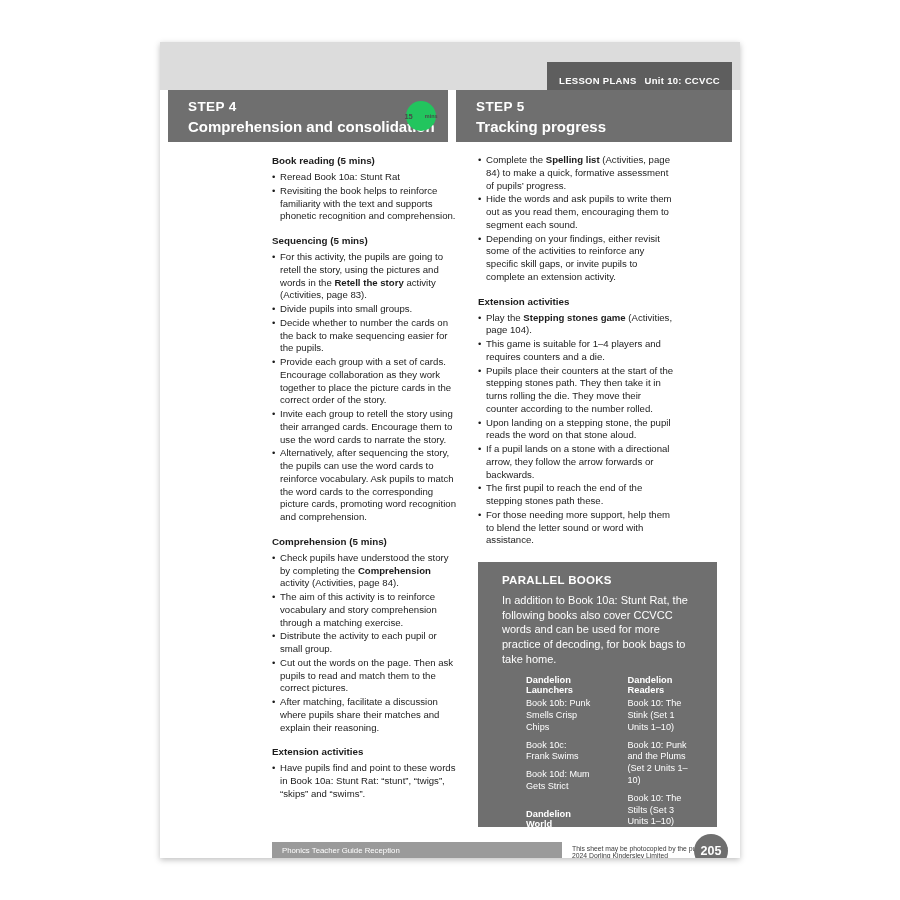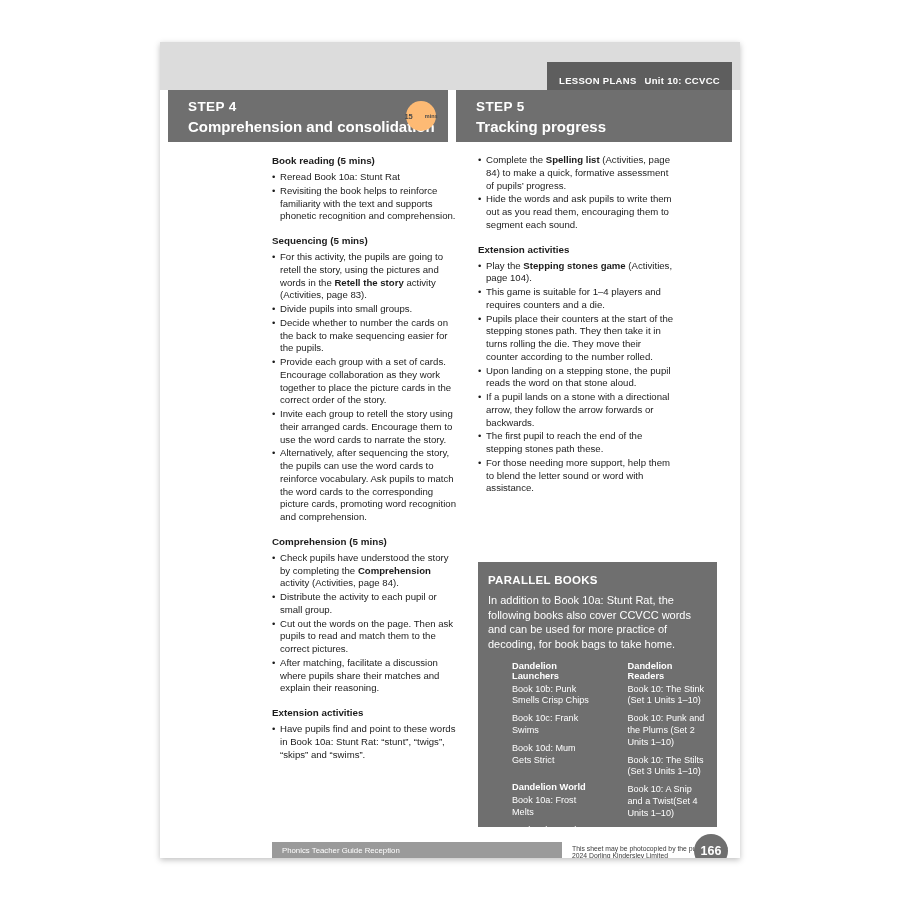--- a/index.html
+++ b/index.html
@@ -76,21 +76,21 @@
     font-size: 15px;
     font-weight: bold;
   }
   .clock {
     position: absolute;
     right: 12px;
     top: 11px;
     width: 30px;
     height: 30px;
     border-radius: 50%;
-    background: #fdba74;
+    background: #22c55e;
     color: #4a4a4a;
     display: flex;
     align-items: center;
     justify-content: center;
     font-size: 7.5px;
     font-weight: bold;
     gap: 12px;
   }
   .clock .mins { font-size: 5.5px; font-weight: bold; }
 
@@ -131,21 +131,21 @@
 
   
   .panel {
     position: absolute;
     left: 318px;
     top: 520px;
     width: 239px;
     height: 265px;
     background: #6f6f6f;
     color: #ffffff;
-    padding: 10px 10px;
+    padding: 10px 24px;
     box-sizing: border-box;
   }
   .panel h2 {
     margin: 2px 0 7px 0;
     font-size: 11.5px;
     font-weight: bold;
     letter-spacing: 0.3px;
   }
   .panel .intro {
     font-size: 11px;
@@ -253,20 +253,21 @@
         <li>Provide each group with a set of cards. Encourage collaboration as they work together to place the picture cards in the correct order of the story.</li>
         <li>Invite each group to retell the story using their arranged cards. Encourage them to use the word cards to narrate the story.</li>
         <li>Alternatively, after sequencing the story, the pupils can use the word cards to reinforce vocabulary. Ask pupils to match the word cards to the corresponding picture cards, promoting word recognition and comprehension.</li>
       </ul>
     </div>
 
     <div class="block">
       <h3 class="sec">Comprehension (5 mins)</h3>
       <ul class="bul">
         <li>Check pupils have understood the story by completing the <b>Comprehension</b> activity (Activities, page 84).</li>
+        <li>The aim of this activity is to reinforce vocabulary and story comprehension through a matching exercise.</li>
         <li>Distribute the activity to each pupil or small group.</li>
         <li>Cut out the words on the page. Then ask pupils to read and match them to the correct pictures.</li>
         <li>After matching, facilitate a discussion where pupils share their matches and explain their reasoning.</li>
       </ul>
     </div>
 
     <div class="block">
       <h3 class="sec">Extension activities</h3>
       <ul class="bul">
         <li>Have pupils find and point to these words in Book 10a: Stunt Rat: “stunt”, “twigs”, “skips” and “swims”.</li>
@@ -274,20 +275,21 @@
     </div>
 
   </div>
 
   <div class="col right">
 
     <div class="block">
       <ul class="bul">
         <li>Complete the <b>Spelling list</b> (Activities, page 84) to make a quick, formative assessment of pupils’ progress.</li>
         <li>Hide the words and ask pupils to write them out as you read them, encouraging them to segment each sound.</li>
+        <li>Depending on your findings, either revisit some of the activities to reinforce any specific skill gaps, or invite pupils to complete an extension activity.</li>
       </ul>
     </div>
 
     <div class="block">
       <h3 class="sec">Extension activities</h3>
       <ul class="bul">
         <li>Play the <b>Stepping stones game</b> (Activities, page 104).</li>
         <li>This game is suitable for 1–4 players and requires counters and a die.</li>
         <li>Pupils place their counters at the start of the stepping stones path. They then take it in turns rolling the die. They move their counter according to the number rolled.</li>
         <li>Upon landing on a stepping stone, the pupil reads the word on that stone aloud.</li>
@@ -320,15 +322,15 @@
         <p>Book 10: The Stilts (Set 3 Units 1–10)</p>
         <p>Book 10: A Snip and a Twist(Set 4 Units 1–10)</p>
       </div>
     </div>
   </div>
 
   <div class="footer-bar">
     <span>Phonics Teacher Guide Reception</span>
   </div>
   <div class="copyright">This sheet may be photocopied by the purchaser. © 2024 Dorling Kindersley Limited</div>
-  <div class="page-num">166</div>
+  <div class="page-num">205</div>
 
 </div>
 
 </body></html>

